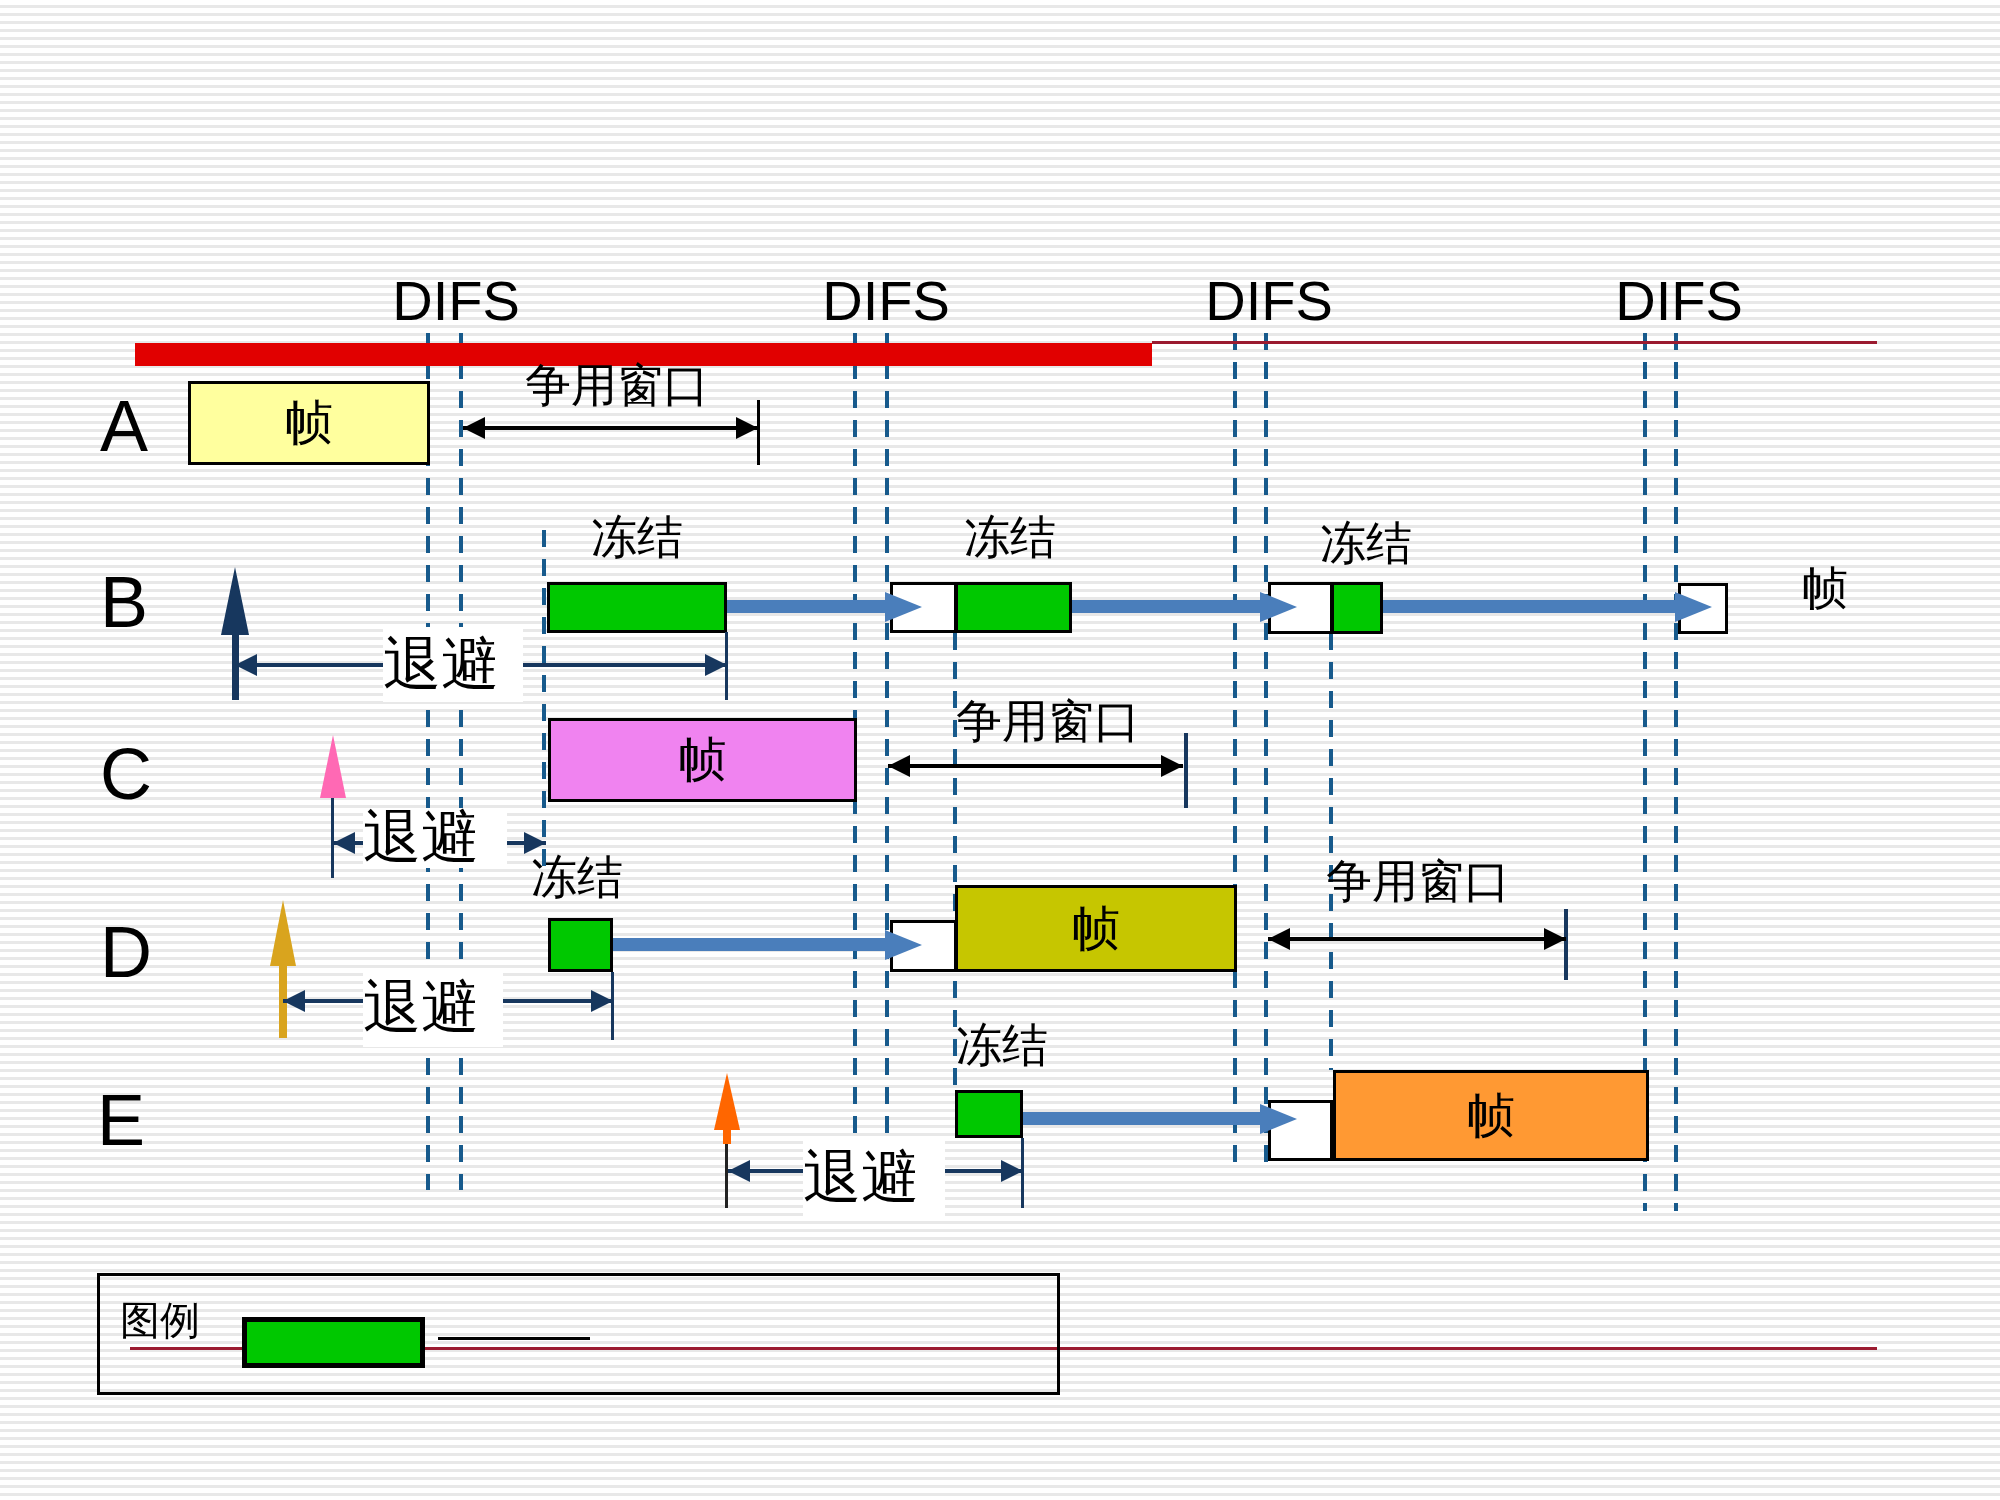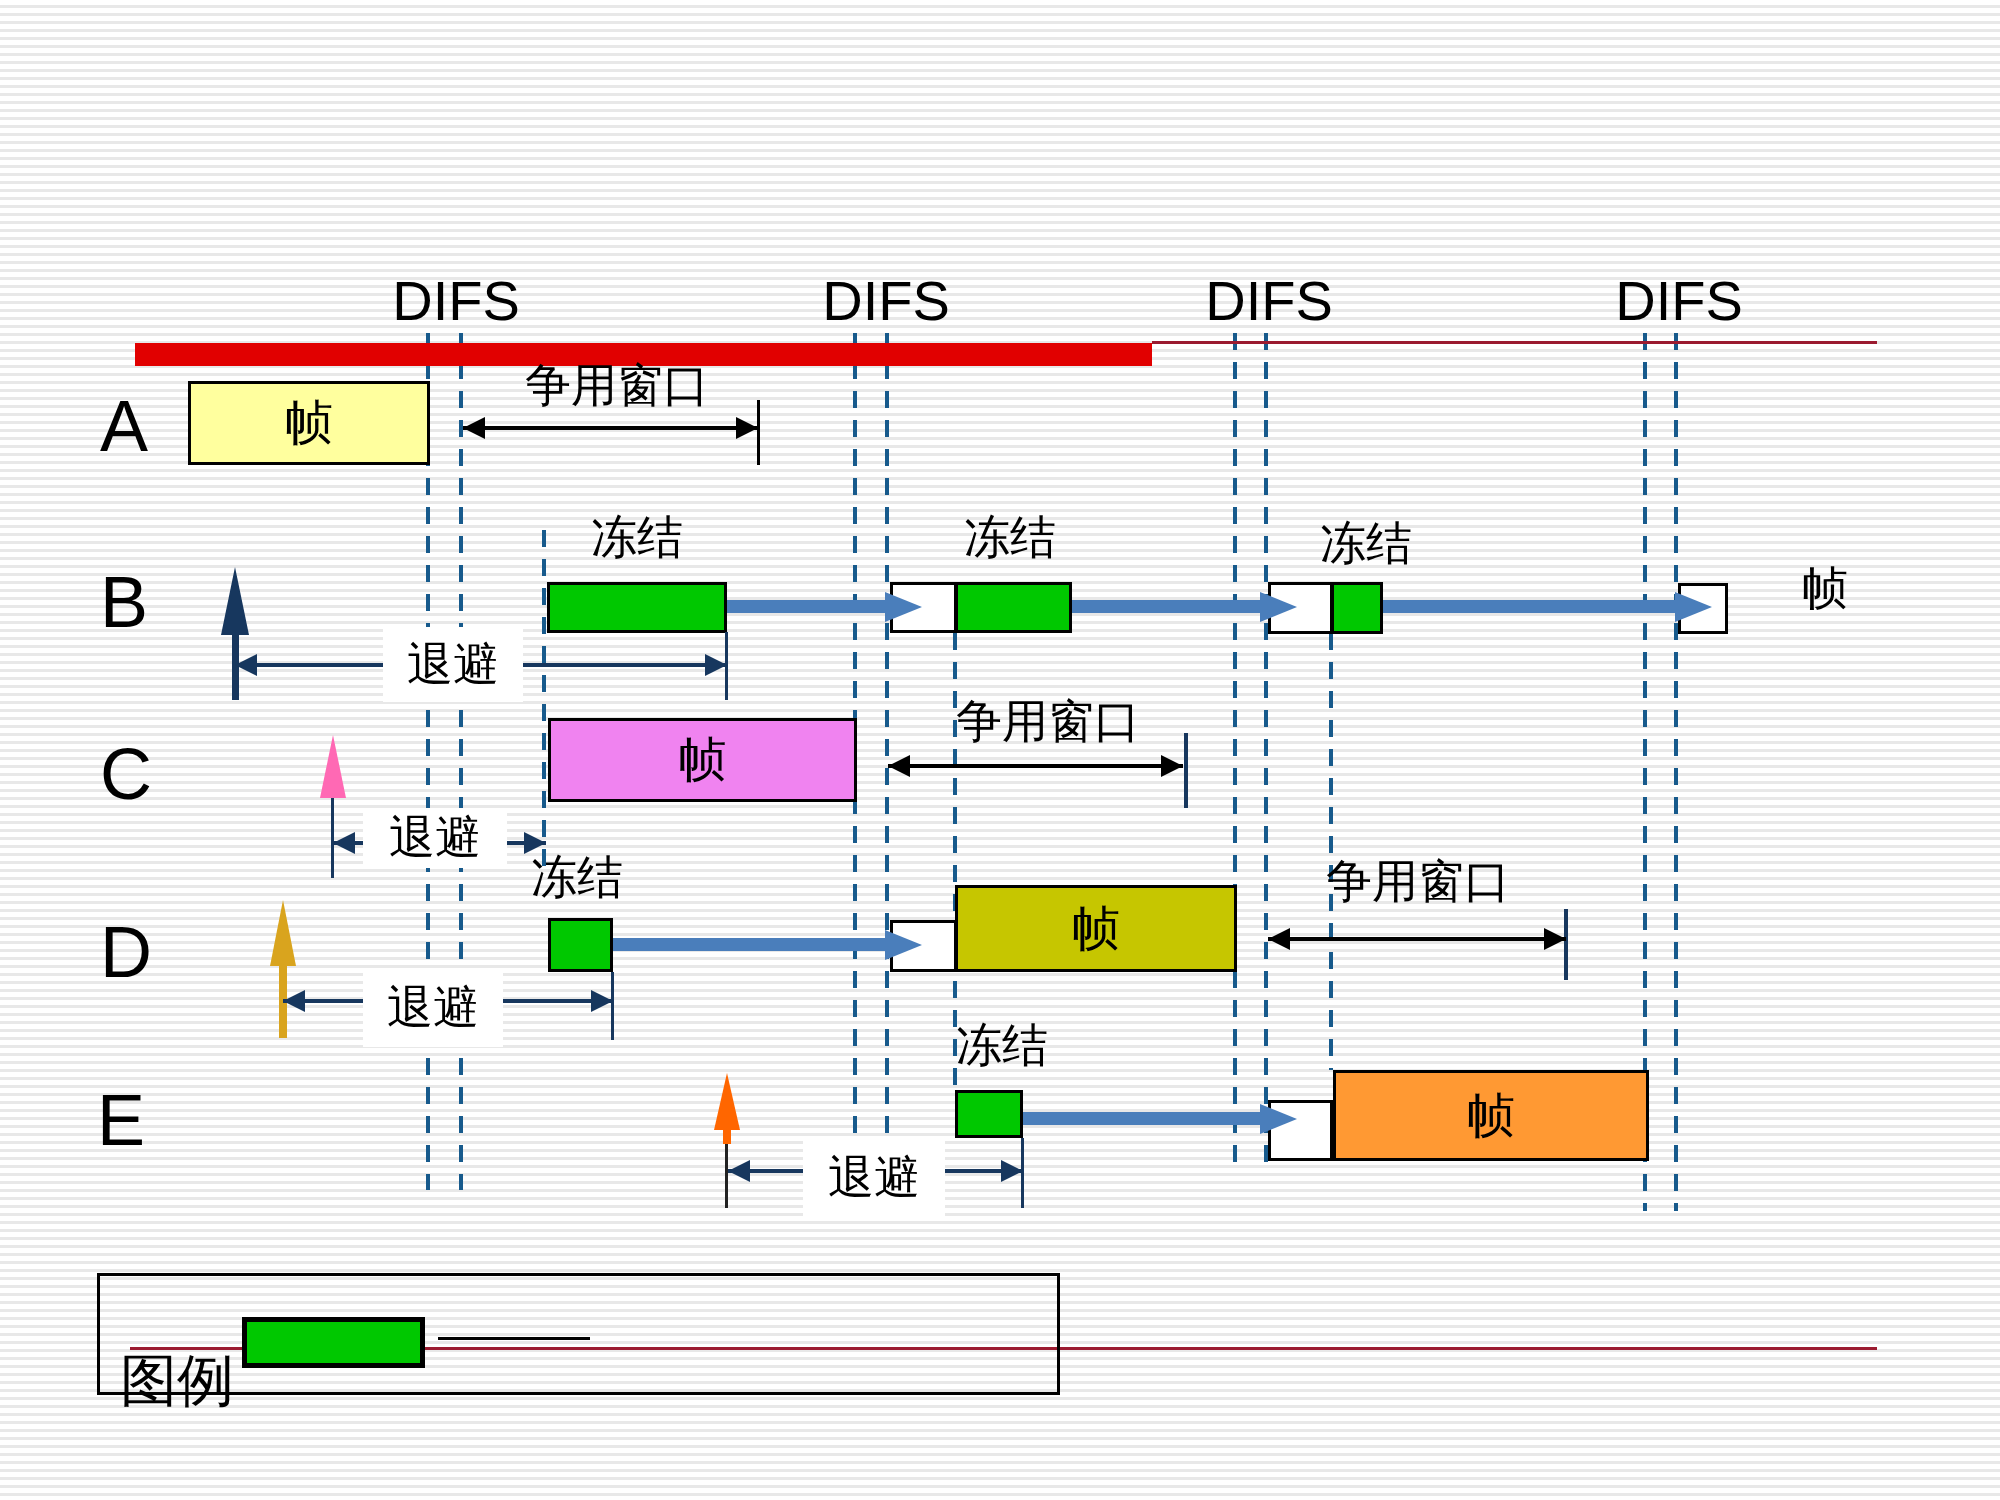--- a/index.html
+++ b/index.html
@@ -8,22 +8,22 @@
     background:repeating-linear-gradient(to bottom,#ffffff 0 5px,#e8e8e8 5px 8px);}
   .title{position:absolute;left:140px;top:78px;font-size:130px;color:#000;letter-spacing:-2px;}
   .difs{position:absolute;top:268px;transform:translateX(-50%);font-size:56px;color:#000;}
   .rowlabel{position:absolute;font-size:72px;color:#000;line-height:1;}
   .vdash{position:absolute;width:4px;
     background:repeating-linear-gradient(to bottom,#175A8C 0 17px,transparent 17px 29px);}
   .box{position:absolute;border:3px solid #000;box-sizing:border-box;
     display:flex;align-items:center;justify-content:center;font-size:48px;color:#000;background:#fff;}
   .cjk{position:absolute;font-size:46px;color:#000;white-space:nowrap;line-height:1;}
   .center{transform:translateX(-50%);}
-  .lblbox{position:absolute;background:#ffffff;display:flex;align-items:center;justify-content:center;
-    font-size:46px;color:#000;z-index:6;}
+  .lblbox{position:absolute;background:#ffffff;display:flex;align-items:center;justify-content:flex-start;
+    font-size:58px;color:#000;z-index:6;}
   .hline{position:absolute;}
   .harrow{position:absolute;z-index:5;}
   .harrow .ln{position:absolute;left:0;right:0;top:-2px;height:4px;}
   .harrow .hl{position:absolute;left:0;top:-11px;width:0;height:0;
     border-top:11px solid transparent;border-bottom:11px solid transparent;border-right:22px solid;}
   .harrow .hr{position:absolute;right:0;top:-11px;width:0;height:0;
     border-top:11px solid transparent;border-bottom:11px solid transparent;border-left:22px solid;}
   .black{color:#000;} .black .ln{background:#000;} .black .hl{border-right-color:#000;} .black .hr{border-left-color:#000;}
   .navy{color:#17375E;} .navy .ln{background:#17375E;} .navy .hl{border-right-color:#17375E;} .navy .hr{border-left-color:#17375E;}
   .thick{position:absolute;height:13px;background:#4A7EBB;z-index:4;}
@@ -171,17 +171,17 @@
       <i class="ln"></i>
       <i class="hl"></i>
       <i class="hr"></i>
     </div>
   <div class="tick" style="left:1021px;top:1138px;width:3px;height:70px;background:#17375E"></div>
   <div class="lblbox" style="left:803px;top:1138px;width:142px;height:79px">
     <span>退避</span>
   </div>
 
   <div class="legendbox" style="left:97px;top:1273px;width:963px;height:122px"></div>
-  <div class="cjk" style="left:120px;top:1352px;font-size:57px">图例</div>
+  <div class="cjk" style="left:120px;top:1300px;font-size:40px">图例</div>
   <div class="box" style="left:242px;top:1317px;width:183px;height:51px;background:#00C800;border-width:5px"></div>
   <div class="hline" style="left:438px;top:1337px;width:152px;height:3px;background:#000"></div>
 
 </div>
 
 </body></html>

